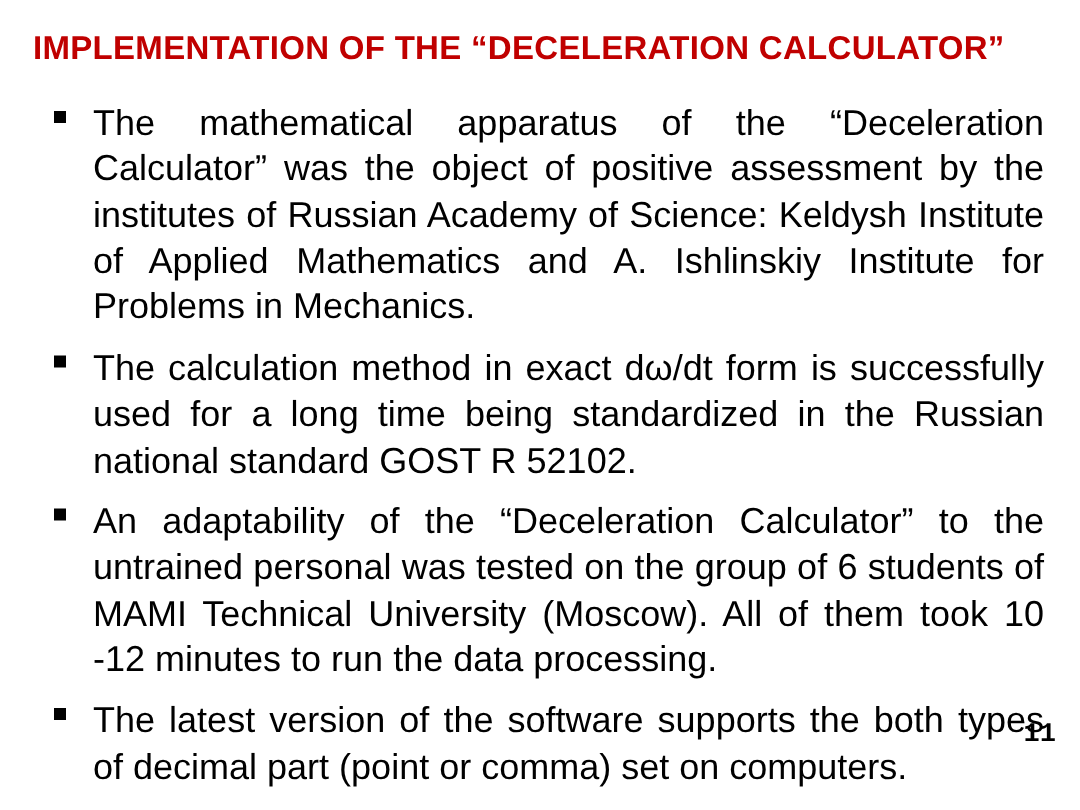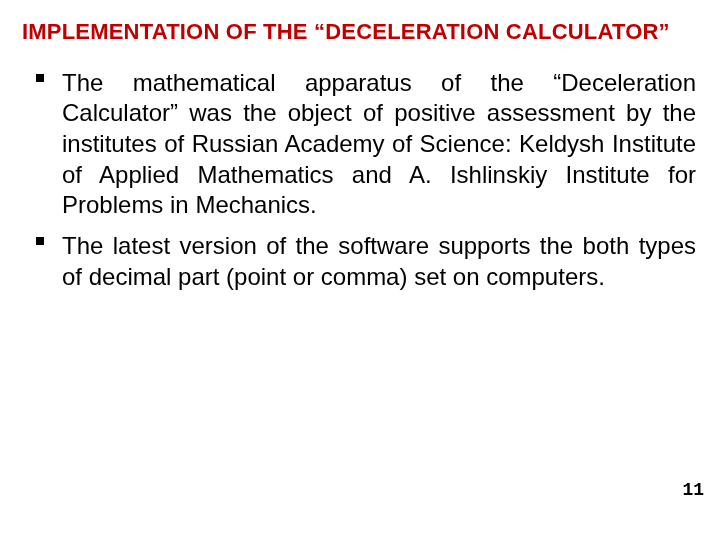--- a/index.html
+++ b/index.html
@@ -68,17 +68,19 @@
   .b5 { margin-top: 4px; }
 </style>
 </head>
 <body>
 
 <div class="slide">
   <h1 class="title">IMPLEMENTATION OF THE “DECELERATION CALCULATOR”</h1>
 
   <ul class="bullets">
     <li class="b1">The mathematical apparatus of the “Deceleration Calculator” was the object of positive assessment by the institutes of Russian Academy of Science:  Keldysh Institute of Applied Mathematics and A. Ishlinskiy Institute for Problems in Mechanics.</li>
+    <li class="b2">The calculation method in exact dω/dt form is successfully used for a long time being standardized in the Russian national standard GOST R 52102.</li>
+    <li class="b4">An adaptability of the “Deceleration Calculator” to the untrained personal was tested on the group of 6 students of MAMI Technical University (Moscow). All of them took 10 -12 minutes to run the data processing.</li>
     <li class="b5">The latest version of the software supports the both types of decimal part (point or comma) set on computers.</li>
   </ul>
 
   <div class="pagenum">11</div>
 </div>
 
 </body></html>

